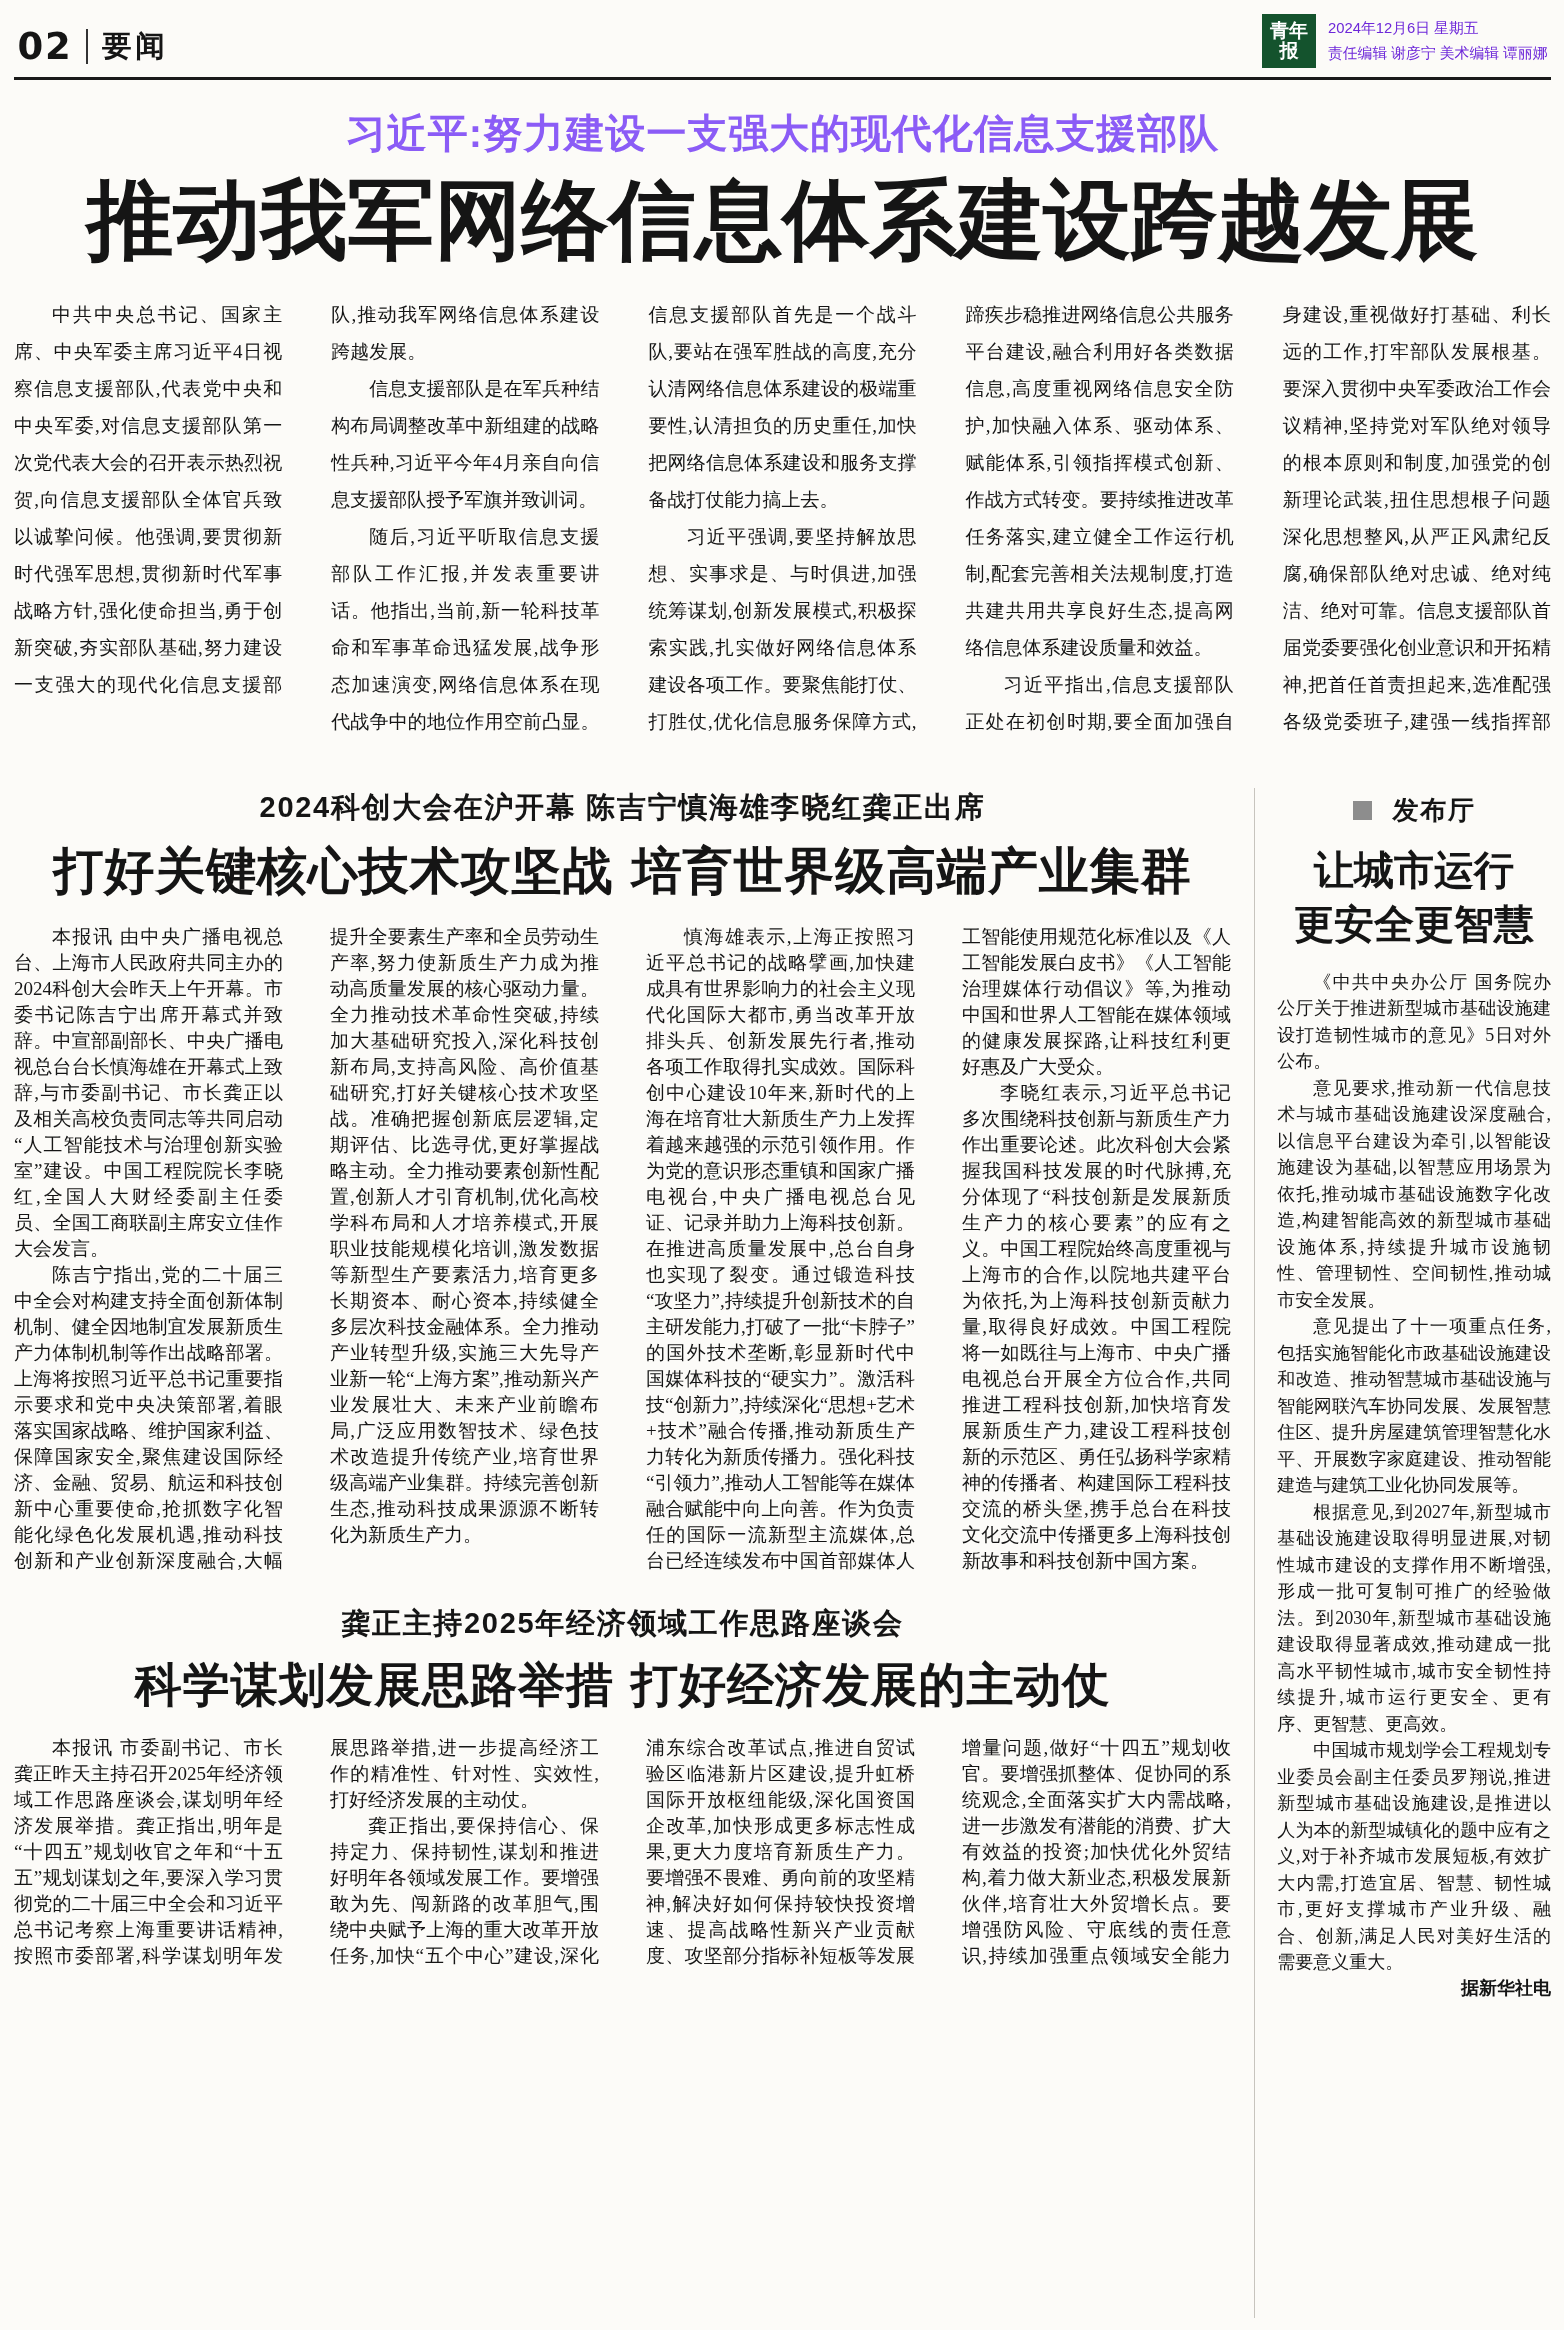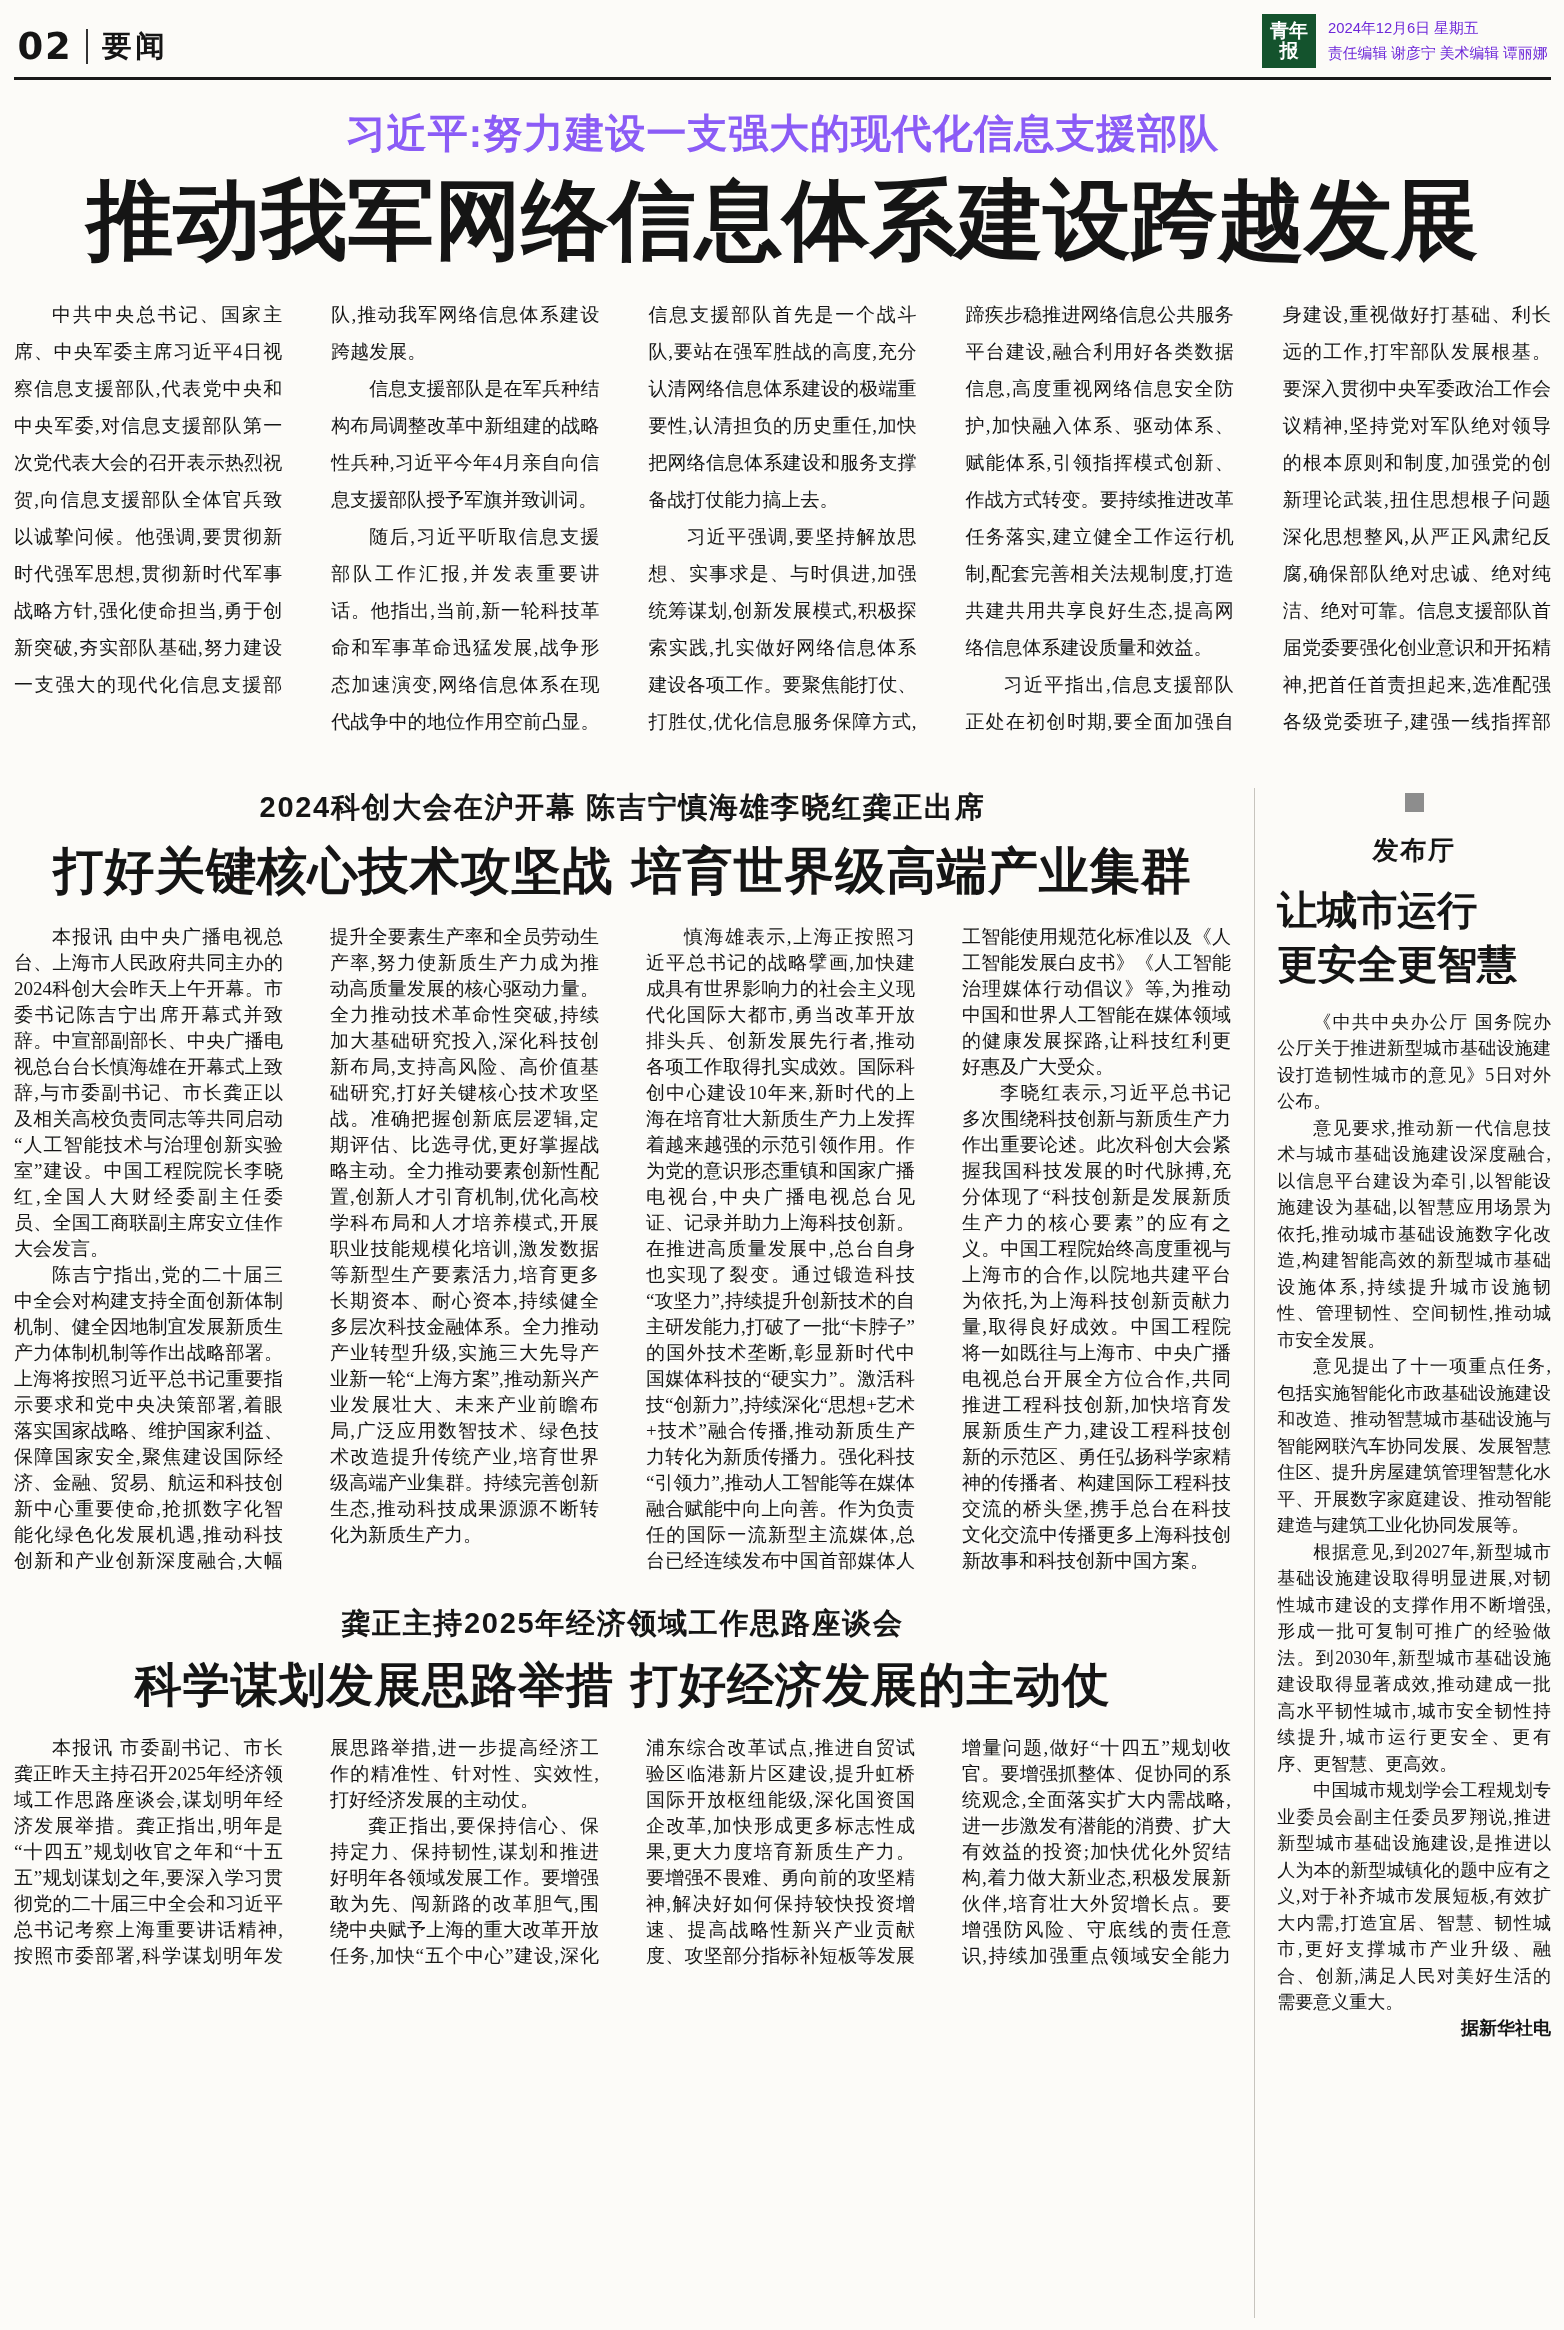--- a/index.html
+++ b/index.html
@@ -36,24 +36,24 @@
   .sidebar{flex:1;margin-left:22.6px;border-left:0.9px solid #c7c4be;padding-left:22.6px;overflow:hidden;height:1530px;}
   .a2-kicker,.a3-kicker{text-align:center;font-size:29px;font-weight:600;
     font-family:"Liberation Sans",sans-serif;letter-spacing:1.7px;}
   .a2-headline,.a3-headline{text-align:center;font-weight:900;font-family:"DejaVu Sans","Liberation Sans",sans-serif;
     font-size:50px;margin-top:10.4px;letter-spacing:0.9px;}
   .a2-body{margin-top:19px;column-count:4;column-gap:47px;height:654px;overflow:hidden;font-size:19px;line-height:26px;}
   .a3{margin-top:26px;}
   .a3-headline{font-size:47px;}
   .a3-body{margin-top:17.4px;column-count:4;column-gap:47px;height:257px;overflow:hidden;font-size:19px;line-height:26px;}
   
-  .sb-label{display:flex;align-items:center;gap:21px;justify-content:center;margin-top:5.2px;flex-direction:column;}
+  .sb-label{display:flex;align-items:center;gap:21px;justify-content:center;margin-top:5.2px;}
   .gray-sq{width:19px;height:19px;background:#8d8d8d;flex:none;}
   .sb-label-text{font-size:26px;font-weight:bold;letter-spacing:1.7px;}
-  .sb-headline{text-align:left;font-size:40px;font-weight:900;line-height:1.35;margin:15.6px 0 17.4px;
+  .sb-headline{text-align:center;font-size:40px;font-weight:900;line-height:1.35;margin:15.6px 0 17.4px;
     font-family:"DejaVu Sans","Liberation Sans",sans-serif;}
   .sb-body{font-size:18px;line-height:26.5px;text-align:justify;}
   .sb-body p{margin:0;text-indent:2em;}
 </style>
 </head>
 <body>
 
 <div class="sheet">
 
   <div class="masthead">

